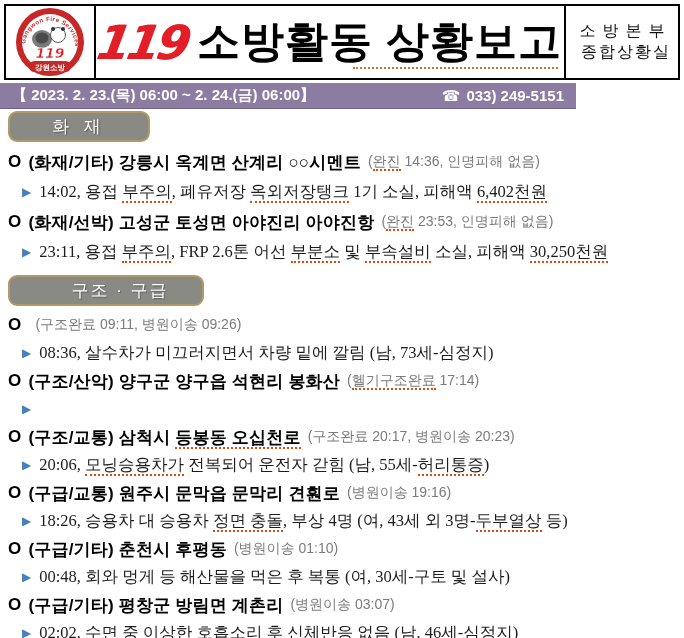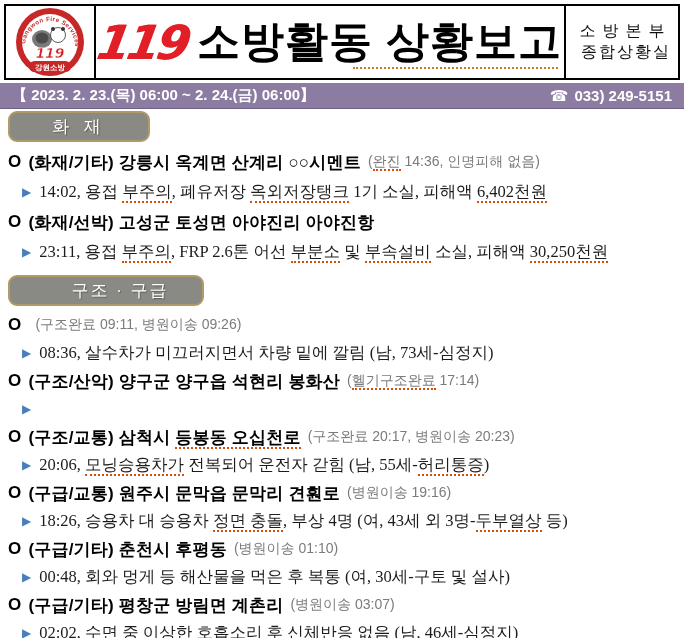--- a/index.html
+++ b/index.html
@@ -20,21 +20,21 @@
                   border-bottom:2px dotted #C87A28;}
   .hdr-right{width:112px;border-left:2px solid #000;display:flex;flex-direction:column;
              align-items:center;justify-content:center;font-size:16px;color:#111;}
   .hdr-right .l1{letter-spacing:7px;margin-left:7px;}
   .hdr-right .l2{letter-spacing:2px;margin-left:8px;}
 
   
   .emblem{width:72px;height:72px;}
 
   
-  .bar{position:absolute;left:0;top:83px;width:684px;height:26px;background:#8D7CA1;
+  .bar{position:absolute;left:0;top:83px;width:576px;height:26px;background:#8D7CA1;
        border-bottom:1px solid #6F6086;color:#fff;font-weight:bold;font-size:15px;
        display:flex;align-items:center;justify-content:space-between;padding:0 12px;box-sizing:border-box;}
   .bar .phone{display:flex;align-items:center;gap:6px;}
 
   
   .sections{position:absolute;left:8px;top:110px;width:672px;}
   .badge{display:inline-block;background:#8A8A84;border:2px solid #B19A66;border-radius:9px;
          color:#fff;font-weight:normal;font-size:17px;letter-spacing:5px;
          padding:2px 0;width:138px;text-align:center;margin:1px 0 5px 0;
          text-shadow:1px 1px 1px rgba(60,60,60,.6);}
@@ -99,20 +99,21 @@
       <div class="sec-fire"><div class="badge">화 재</div><div class="row event">
           <span class="bullet">O</span>
           <span>(화재/기타) 강릉시 옥계면 산계리 ○○시멘트</span>
           <span class="note">(<span class="sq">완진</span> 14:36, 인명피해 없음)</span>
         </div><div class="row detail">
           <span class="arrow">▶</span>
           <span>14:02, 용접 <span class="sq">부주의</span>, 폐유저장 <span class="sq">옥외저장탱크</span> 1기 소실, 피해액 <span class="sq">6,402천원</span></span>
         </div><div class="row event">
           <span class="bullet">O</span>
           <span>(화재/선박) 고성군 토성면 아야진리 아야진항</span>
+          <span class="note">(<span class="sq">완진</span> 23:53, 인명피해 없음)</span>
         </div><div class="row detail">
           <span class="arrow">▶</span>
           <span>23:11, 용접 <span class="sq">부주의</span>, FRP 2.6톤 어선 <span class="sq">부분소</span> 및 <span class="sq">부속설비</span> 소실, 피해액 <span class="sq">30,250천원</span></span>
         </div></div>
       <div class="sec-rescue"><div class="badge wide">구조 · 구급</div><div class="row event">
           <span class="bullet">O</span>
           <span class="note">(구조완료 09:11, 병원이송 09:26)</span>
         </div><div class="row detail">
           <span class="arrow">▶</span>
           <span>08:36, 살수차가 미끄러지면서 차량 밑에 깔림 (남, 73세-심정지)</span>

